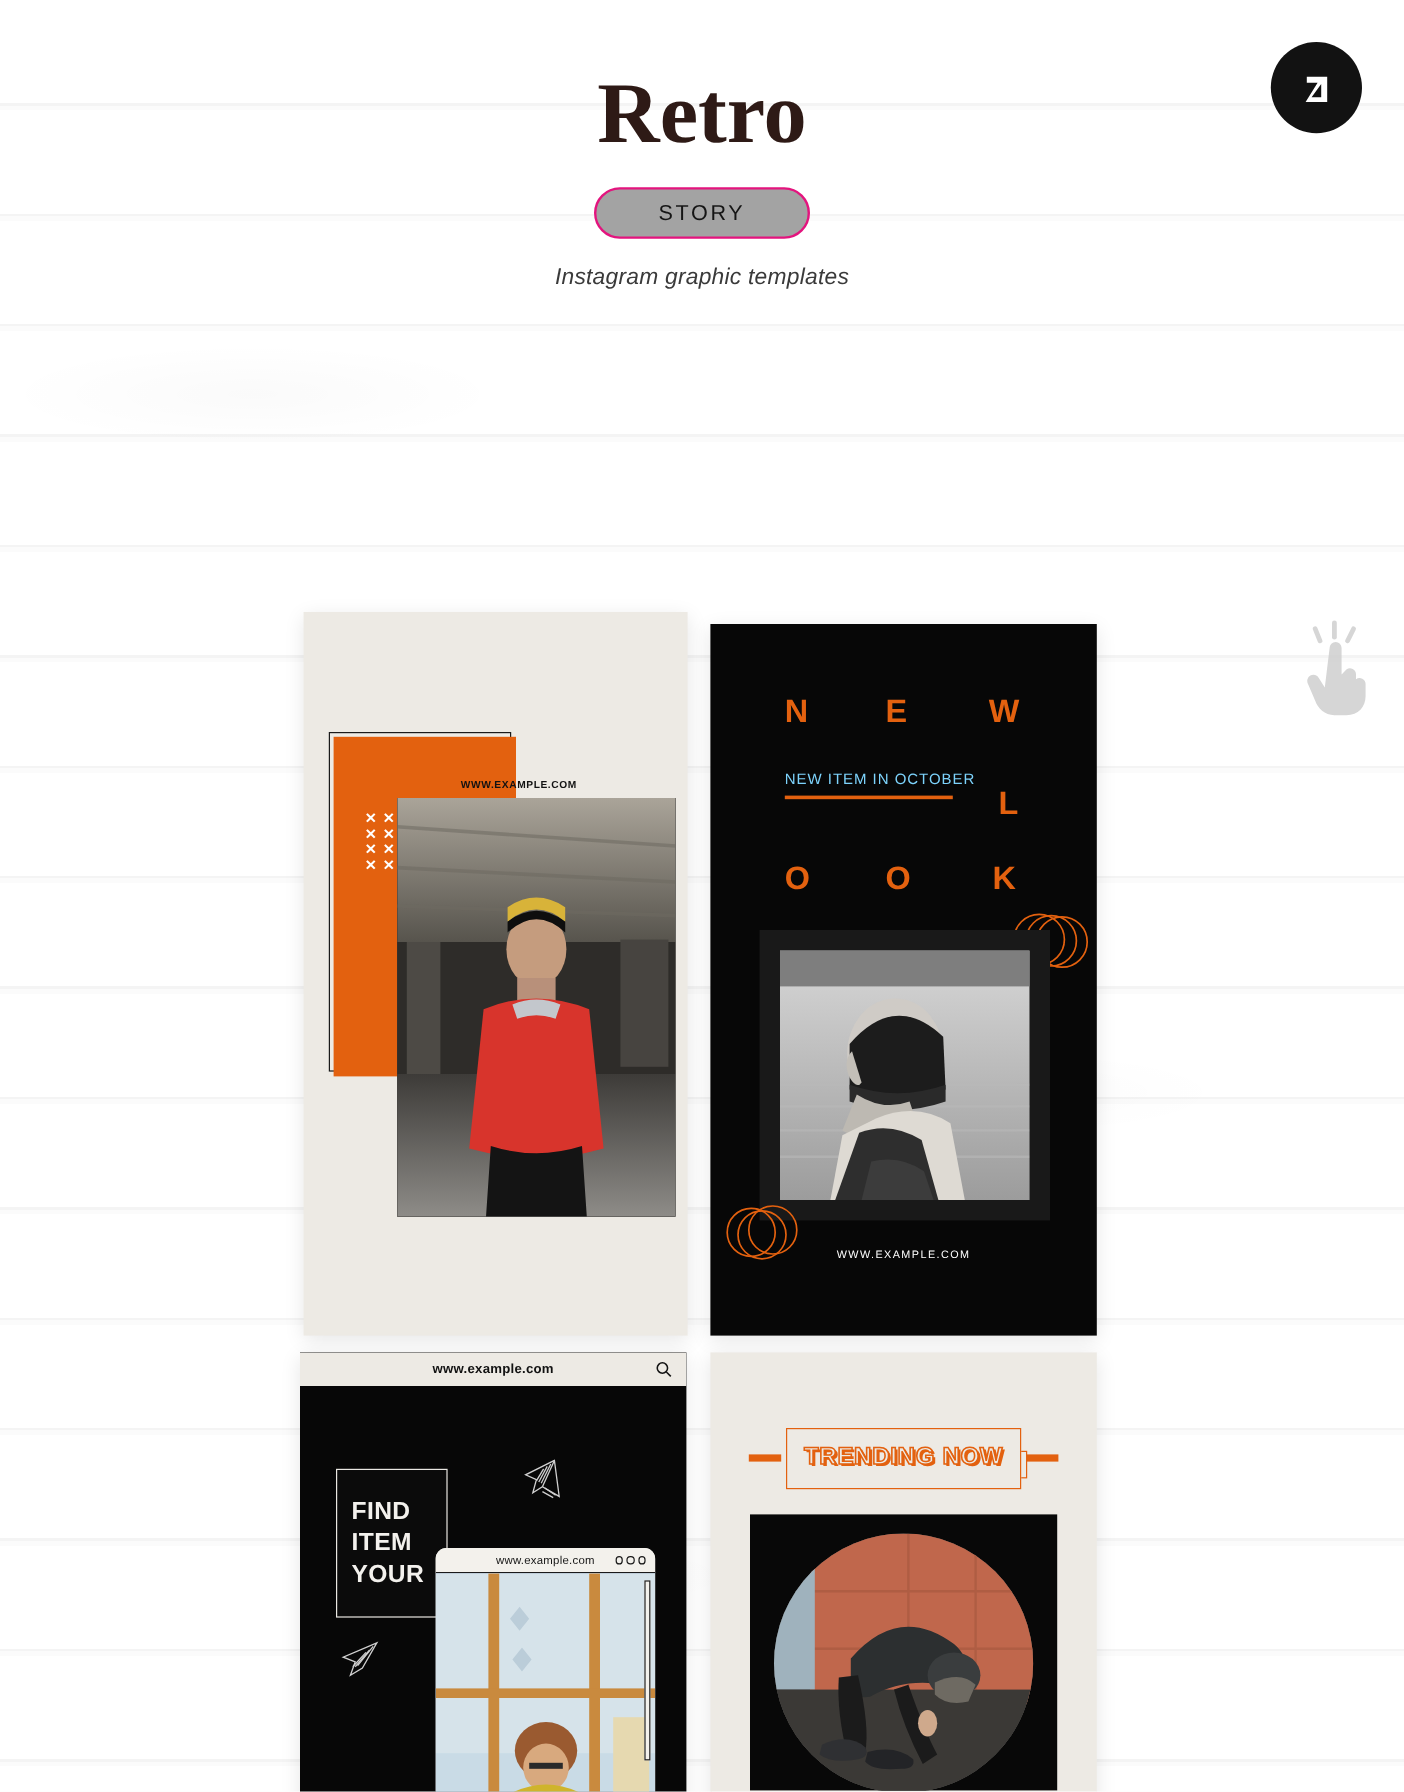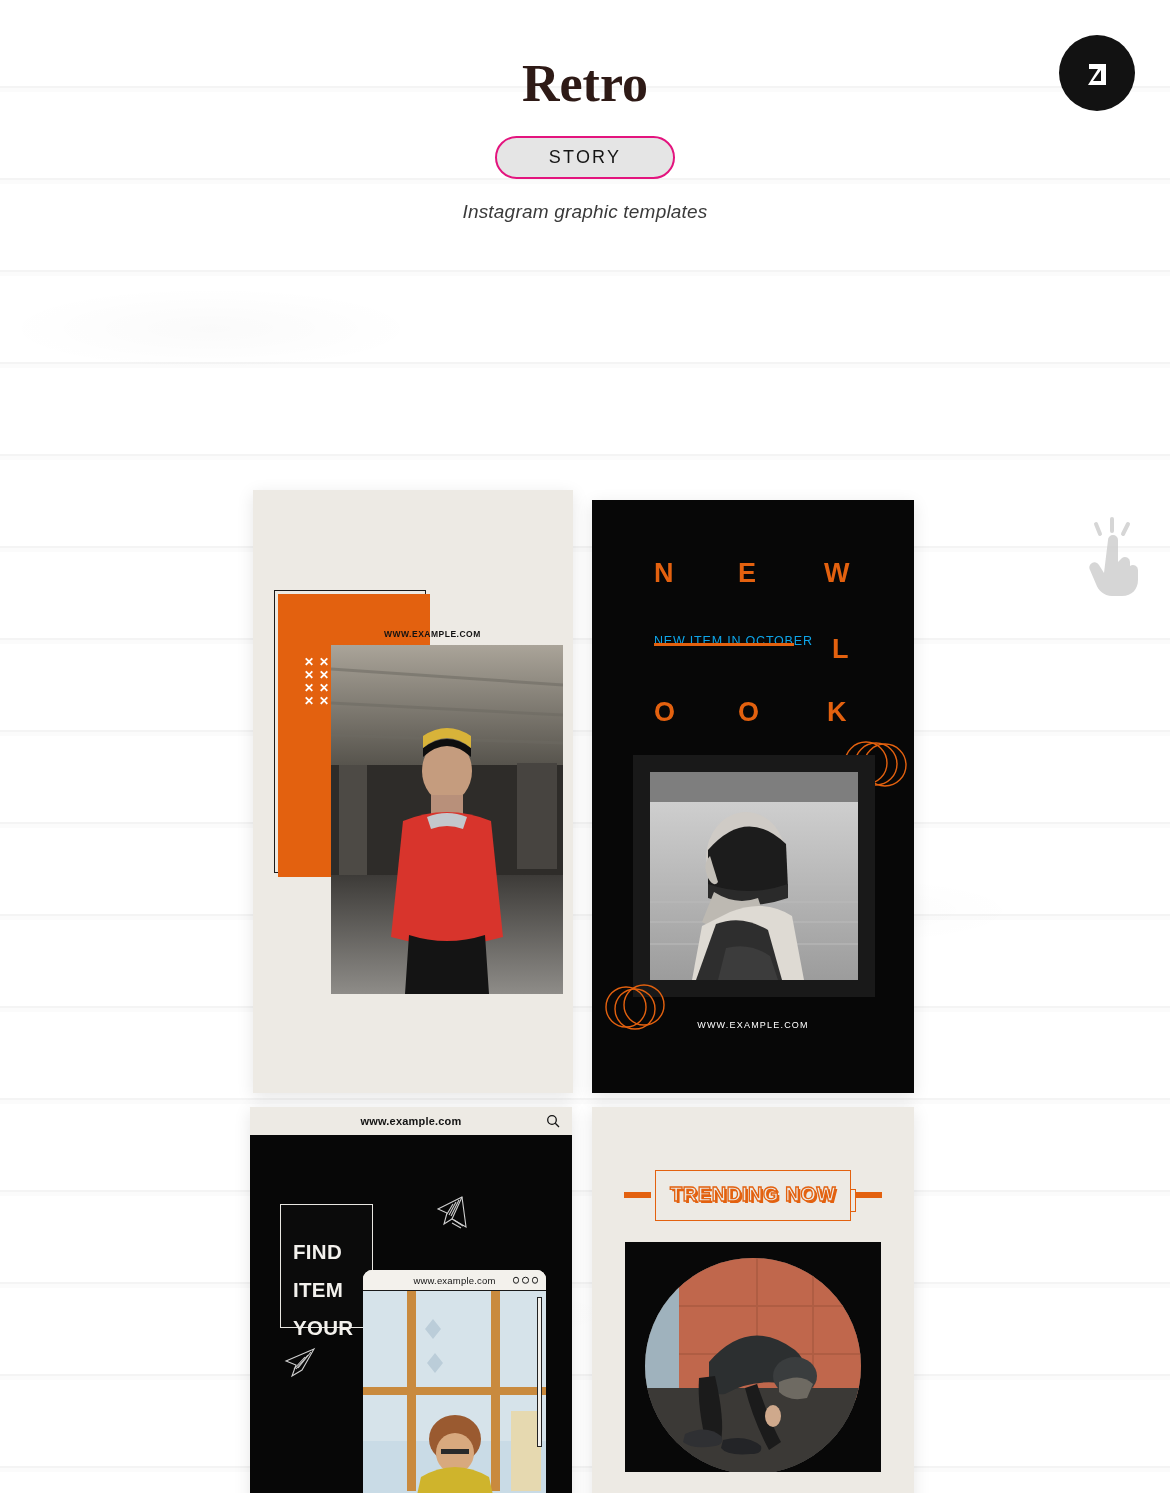--- a/index.html
+++ b/index.html
@@ -37,32 +37,32 @@
       radial-gradient(ellipse 300px 60px at 18% 22%, rgba(0,0,0,.018), transparent 70%),
       radial-gradient(ellipse 260px 50px at 72% 61%, rgba(0,0,0,.015), transparent 70%),
       radial-gradient(ellipse 220px 40px at 40% 88%, rgba(0,0,0,.012), transparent 70%);
   }
 
   
   .header { position: relative; z-index: 3; text-align: center; padding-top: 58px; }
   .title {
     font-family: "Liberation Serif", serif;
     font-weight: 700;
-    font-size: 52px;
+    font-size: 72px;
     color: #2e1a16;
     letter-spacing: 0px;
     line-height: 1;
   }
   .story-pill {
     display: inline-block;
     margin-top: 26px;
     border: 2.5px solid #e3147e;
     border-radius: 22px;
     padding: 9px 52px;
-    background: #e5e5e5;
+    background: #a3a3a3;
     font-size: 18px;
     letter-spacing: 2.2px;
     color: #151515;
   }
   .subtitle {
     margin-top: 22px;
     font-style: italic;
     font-size: 19px;
     color: #3a3a3a;
     letter-spacing: .2px;
@@ -142,23 +142,23 @@
   
   .c2-letter {
     position: absolute;
     color: #e3610f;
     font-size: 27px;
     font-weight: 700;
     letter-spacing: 1px;
   }
   .c2-tagline {
     position: absolute;
-    left: 62px; top: 134px;
+    left: 62px; top: 122px;
     font-size: 12.5px;
-    color: #0ea5e9;
+    color: #7dd3fc;
     letter-spacing: .8px;
   }
   .c2-underline {
     position: absolute;
     left: 62px; top: 143px;
     width: 140px; height: 3.2px;
     background: #e3610f;
   }
   .c2-photo-frame {
     position: absolute;
@@ -197,21 +197,21 @@
   }
   .c3-search-icon { position: absolute; right: 12px; top: 7px; }
   .c3-find-box {
     position: absolute;
     left: 30px; top: 97px;
     width: 93px; height: 124px;
     background: #0b0b0b;
     border: 1.4px solid #e9e7e2;
     padding: 22px 0 0 12px;
   }
-  .c3-find-box div { color: #f3f1ed; font-size: 20.5px; font-weight: 800; line-height: 1.26; letter-spacing: .3px; margin-top: 12px; }
+  .c3-find-box div { color: #f3f1ed; font-size: 20.5px; font-weight: 800; line-height: 1.26; letter-spacing: .3px; }
   .c3-cursor-a { position: absolute; left: 182px; top: 86px; }
   .c3-cursor-b { position: absolute; left: 30px; top: 236px; }
 
   .c3-win-photo {
     position: absolute;
     left: 113px; top: 163px;
     width: 183px; height: 270px;
     background: #f3f1ec;
     border-radius: 9px 9px 9px 9px;
     overflow: hidden;

